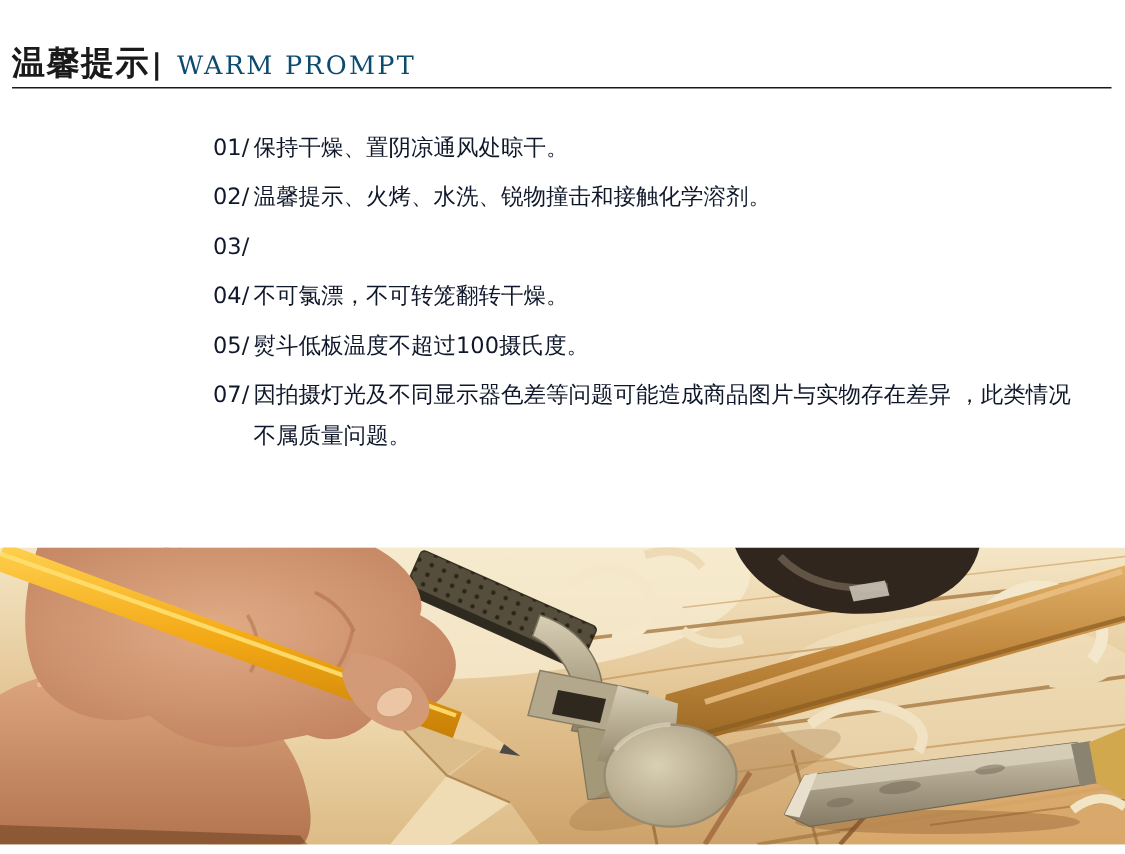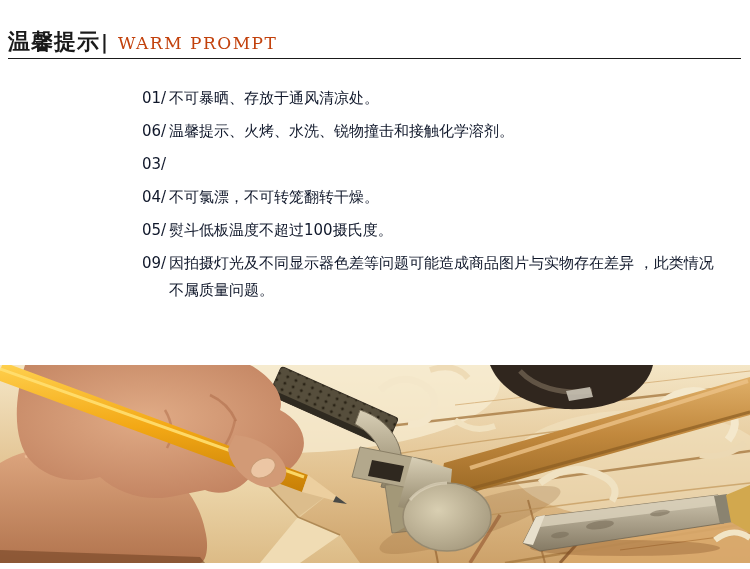--- a/index.html
+++ b/index.html
@@ -3,21 +3,21 @@
 <meta charset="utf-8">
 <style>
   html,body{margin:0;padding:0;background:#ffffff;}
   .page{position:relative;width:750px;height:569px;background:#ffffff;overflow:hidden;
         font-family:"DejaVu Sans","Liberation Sans",sans-serif;}
 
   
   .hdr{position:absolute;left:8px;top:27px;display:flex;align-items:baseline;margin:0;font-weight:normal;}
   .hdr .zh{font-size:22px;font-weight:bold;color:#1a1a1a;letter-spacing:1px;}
   .hdr .sep{font-size:19px;font-weight:bold;color:#1a1a1a;margin:0 10px 0 1px;}
-  .hdr .en{font-family:"DejaVu Serif","Liberation Serif",serif;font-size:17px;color:#c2410c;letter-spacing:1.5px;}
+  .hdr .en{font-family:"DejaVu Serif","Liberation Serif",serif;font-size:17px;color:#0c4a6e;letter-spacing:1.5px;}
   .rule{position:absolute;left:8px;right:9px;top:58px;height:1px;background:#1a1a1a;}
 
   
   .care-list{position:absolute;left:142px;top:88px;margin:0;padding:0;list-style:none;}
   .care-item{display:flex;margin-bottom:13px;color:#0f172a;font-size:15px;line-height:20px;white-space:nowrap;}
   .care-item .num{flex:none;width:27px;}
   .txt-block .line2{display:block;margin-top:7px;}
 
   
   .photo{position:absolute;left:0;top:365px;width:750px;height:198px;margin:0;}
@@ -31,39 +31,39 @@
   <h1 class="hdr">
     <span class="zh">温馨提示</span>
     <span class="sep">|</span>
     <span class="en">WARM PROMPT</span>
   </h1>
   <div class="rule"></div>
 
   <ol class="care-list">
     <li class="care-item">
       <span class="num">01/</span>
-      <span class="txt">不可暴晒、存放于通风清凉处。</span>
-    </li>
-    <li class="care-item">
-      <span class="num">06/</span>
+      <span class="txt">保持干燥、置阴凉通风处晾干。</span>
+    </li>
+    <li class="care-item">
+      <span class="num">02/</span>
       <span class="txt">温馨提示、火烤、水洗、锐物撞击和接触化学溶剂。</span>
     </li>
     <li class="care-item">
       <span class="num">03/</span>
     </li>
     <li class="care-item">
       <span class="num">04/</span>
       <span class="txt">不可氯漂，不可转笼翻转干燥。</span>
     </li>
     <li class="care-item">
       <span class="num">05/</span>
       <span class="txt">熨斗低板温度不超过100摄氏度。</span>
     </li>
     <li class="care-item">
-      <span class="num">09/</span>
+      <span class="num">07/</span>
       <span class="txt-block">
         <span>因拍摄灯光及不同显示器色差等问题可能造成商品图片与实物存在差异 ，此类情况</span>
         <span class="line2">不属质量问题。</span>
       </span>
     </li>
   </ol>
 
   <figure class="photo">
     <svg width="750" height="198" viewBox="0 0 750 198" xmlns="http://www.w3.org/2000/svg">
       <defs>

